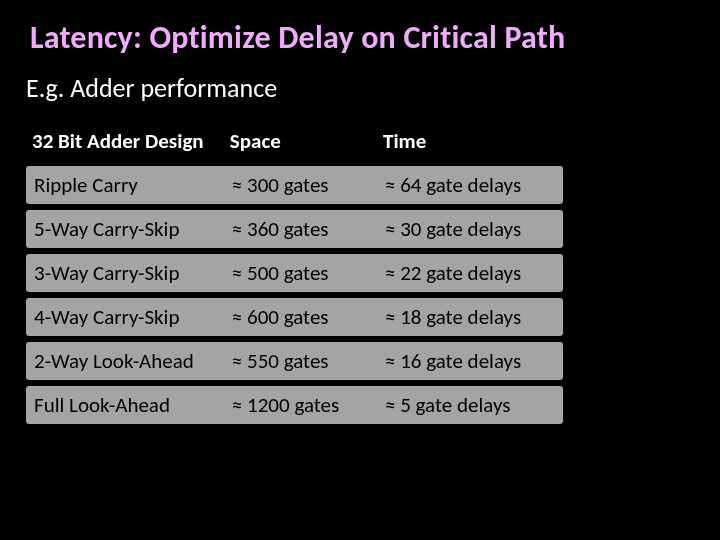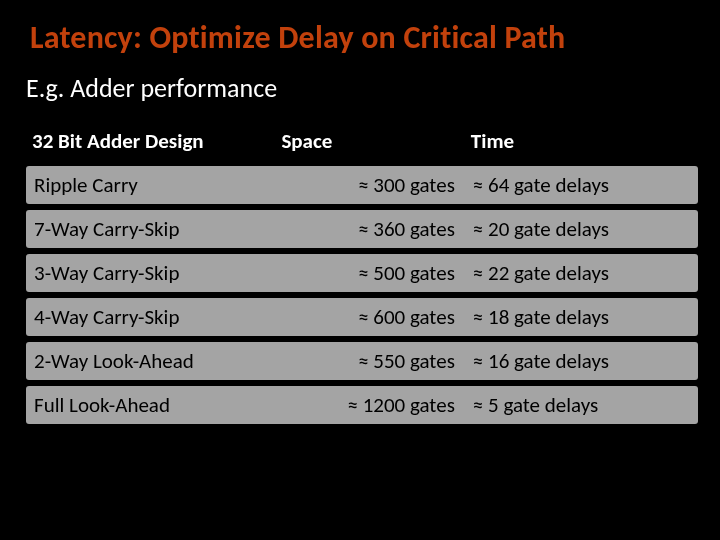--- a/index.html
+++ b/index.html
@@ -13,36 +13,36 @@
   }
   .slide {
     width: 720px;
     height: 540px;
     background: #000;
     position: relative;
     box-sizing: border-box;
     padding: 18px 24px 0 24px;
   }
   .title {
-    color: #c2410c;
+    color: #f0abfc;
     font-size: 32px;
     font-weight: 700;
     margin: 0 0 10px 6px;
     letter-spacing: 0.2px;
   }
   .subhead {
     color: #ffffff;
     font-size: 26px;
     font-weight: 400;
     margin: 15px 0 14px 2px;
   }
   table.adders {
     border-collapse: separate;
     border-spacing: 0 6px;
-    width: 672px;
+    width: 537px;
     margin-left: 2px;
   }
   table.adders th {
     text-align: left;
     color: #fff;
     font-size: 21px;
     font-weight: 700;
     padding: 4px 8px 6px 6px;
     background: transparent;
   }
@@ -58,21 +58,20 @@
     vertical-align: middle;
   }
   table.adders td.design {
     width: 252px;
     text-align: left;
     border-top-left-radius: 3px;
     border-bottom-left-radius: 3px;
   }
   table.adders td.space {
     width: 186px;
-    text-align: right;
   }
   table.adders td.time {
     width: 234px;
     text-align: left;
     border-top-right-radius: 3px;
     border-bottom-right-radius: 3px;
   }
   table.adders tr.row td {
     height: 24px;
     margin-top: 44px;
@@ -95,23 +94,23 @@
         <th class="time-h">Time</th>
       </tr>
     </thead>
     <tbody>
       <tr class="row">
         <td class="design">Ripple Carry</td>
         <td class="space">≈ 300 gates</td>
         <td class="time">≈ 64 gate delays</td>
       </tr>
       <tr class="row">
-        <td class="design">7-Way Carry-Skip</td>
+        <td class="design">5-Way Carry-Skip</td>
         <td class="space">≈ 360 gates</td>
-        <td class="time">≈ 20 gate delays</td>
+        <td class="time">≈ 30 gate delays</td>
       </tr>
       <tr class="row">
         <td class="design">3-Way Carry-Skip</td>
         <td class="space">≈ 500 gates</td>
         <td class="time">≈ 22 gate delays</td>
       </tr>
       <tr class="row">
         <td class="design">4-Way Carry-Skip</td>
         <td class="space">≈ 600 gates</td>
         <td class="time">≈ 18 gate delays</td>

